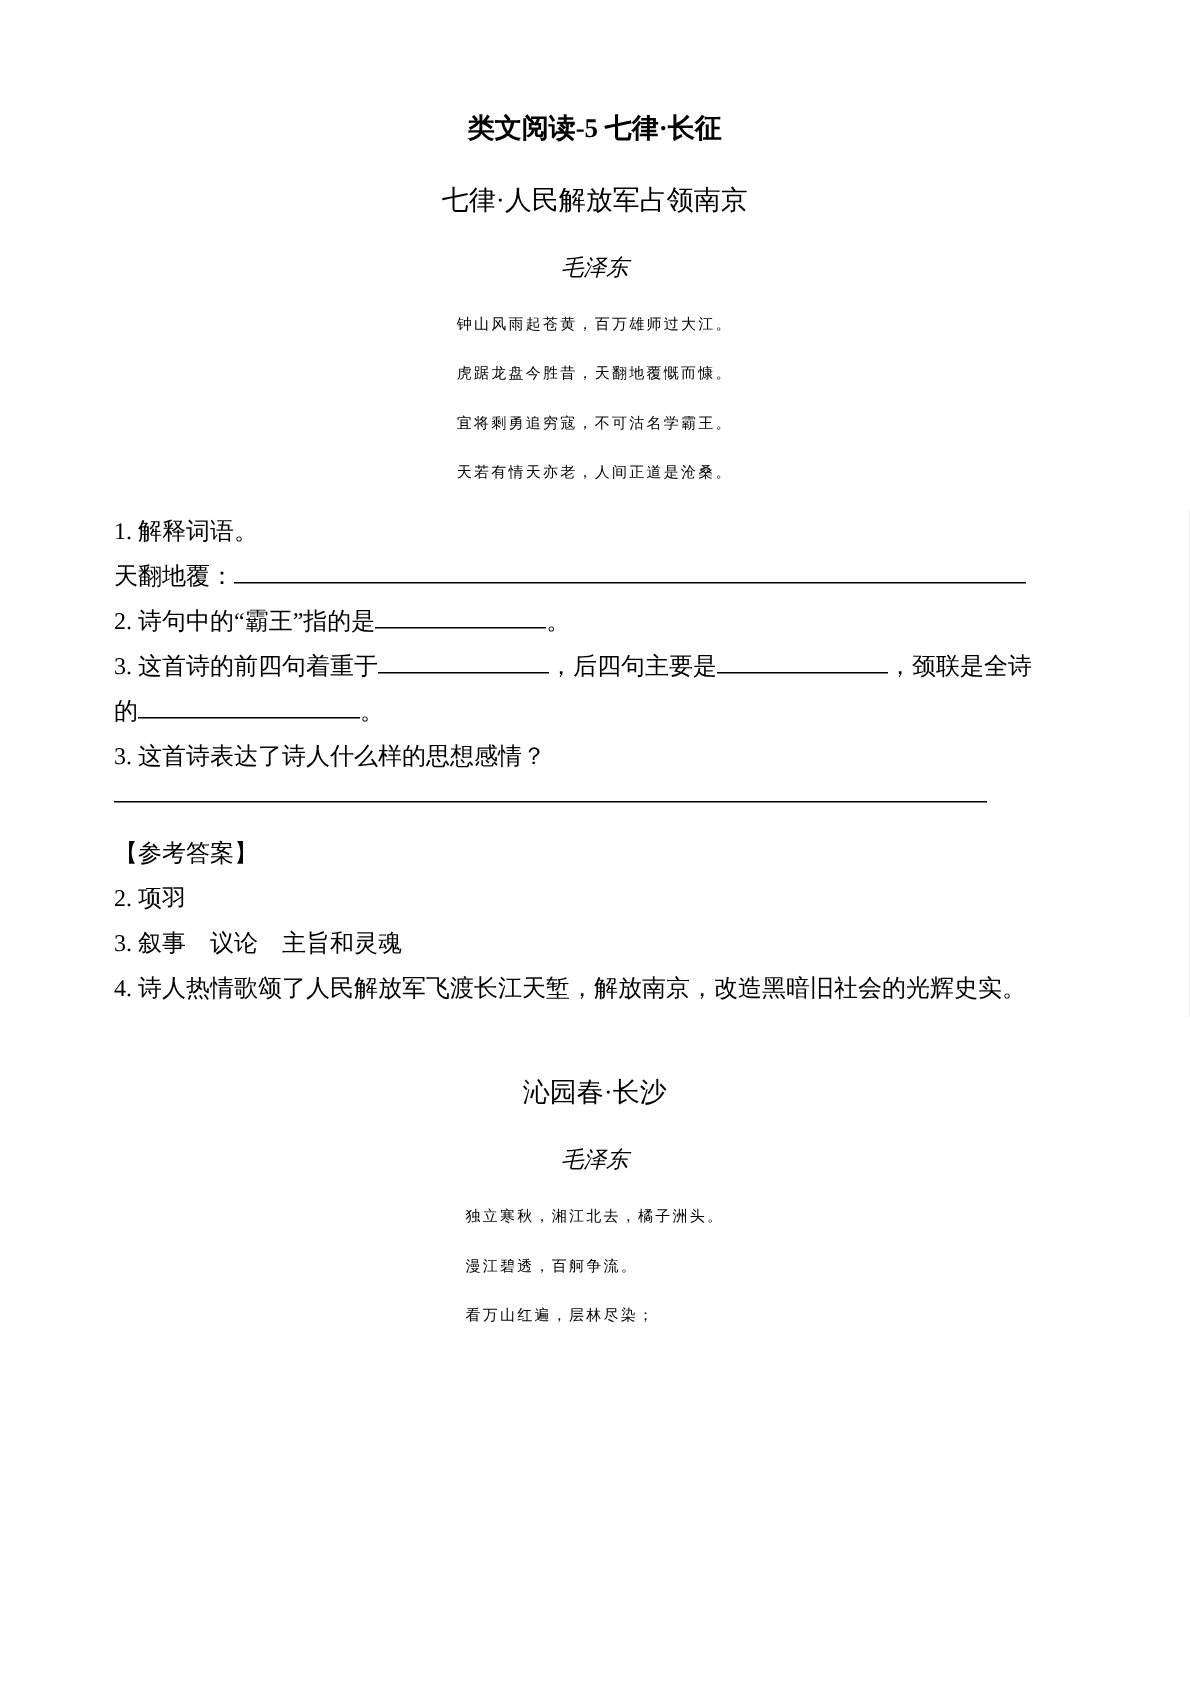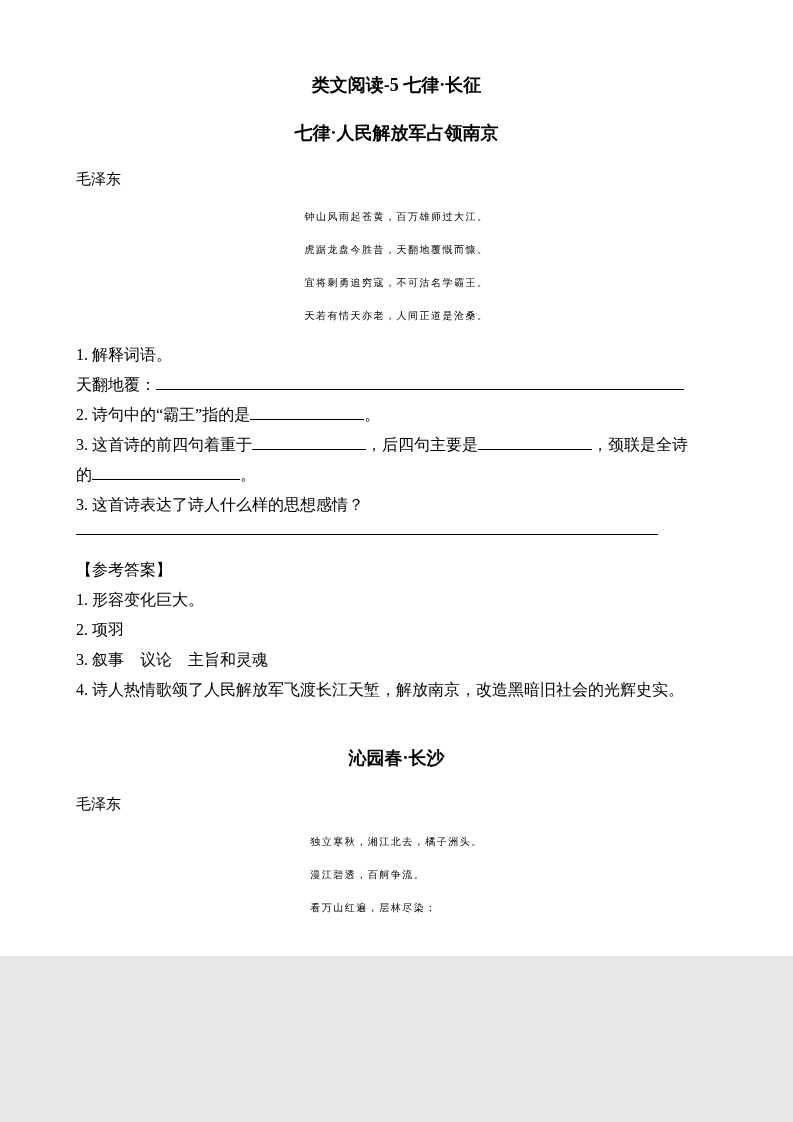--- a/index.html
+++ b/index.html
@@ -4,44 +4,46 @@
 <style>
   * { margin: 0; padding: 0; box-sizing: border-box; }
   html, body { background: #e8e8e8; }
   body {
     font-family: "Liberation Serif", "DejaVu Serif", serif;
     color: #000000;
   }
   .page {
     position: relative;
     width: 793px;
-    height: 956px;
+    height: 1122px;
     margin: 0 auto;
     background: #ffffff;
     padding: 74px 76px 30px 76px;
     overflow: hidden;
   }
   .doc-title {
     text-align: center;
     font-size: 18px;
     font-weight: bold;
     line-height: 22px;
   }
   .poem-title {
     text-align: center;
     font-size: 18px;
-    font-weight: bold;
+    font-weight: normal;
     line-height: 22px;
     margin-top: 26px;
   }
   .section2-title { margin-top: 46px; }
   .author {
+    text-align: center;
     font-size: 15px;
     line-height: 18px;
     margin-top: 26px;
+    font-style: italic;
   }
   .poem { text-align: center; margin-top: 12px; }
   .poem-inner { display: inline-block; text-align: left; }
   .poem-line {
     font-size: 10px;
     line-height: 33px;
     letter-spacing: 1.5px;
   }
   .q {
     font-size: 16px;
@@ -61,20 +63,21 @@
   .divider {
     border: none;
     border-top: 1px solid #000;
     width: 582px;
     margin: 18px 0 0 0;
   }
   .ans-header {
     font-size: 16px;
     line-height: 22px;
     margin-top: 24px;
+    font-family: Liberation Mono, monospace;
   }
 </style>
 </head>
 <body>
 
 <div class="page">
 
   <div class="doc-title">类文阅读-5 七律·长征</div>
 
   <div class="poem-title">七律·人民解放军占领南京</div>
@@ -97,21 +100,20 @@
 
   <p class="q"><span>3. 这首诗的前四句着重于</span><span class="blank blank-sm"></span><span>，后四句主要是</span><span class="blank blank-sm"></span><span>，颈联是全诗</span></p>
 
   <p class="q"><span>的</span><span class="blank blank-md"></span><span>。</span></p>
 
   <p class="q">3. 这首诗表达了诗人什么样的思想感情？</p>
 
   <hr class="divider">
 
   <p class="ans-header">【参考答案】</p>
-  <p class="q">1. 形容变化巨大。</p>
   <p class="q">2. 项羽</p>
   <p class="q">3. 叙事　议论　主旨和灵魂</p>
   <p class="q">4. 诗人热情歌颂了人民解放军飞渡长江天堑，解放南京，改造黑暗旧社会的光辉史实。</p>
 
   <div class="poem-title section2-title">沁园春·长沙</div>
   <div class="author">毛泽东</div>
 
   <div class="poem">
     <div class="poem-inner">
       <div class="poem-line">独立寒秋，湘江北去，橘子洲头。</div>

